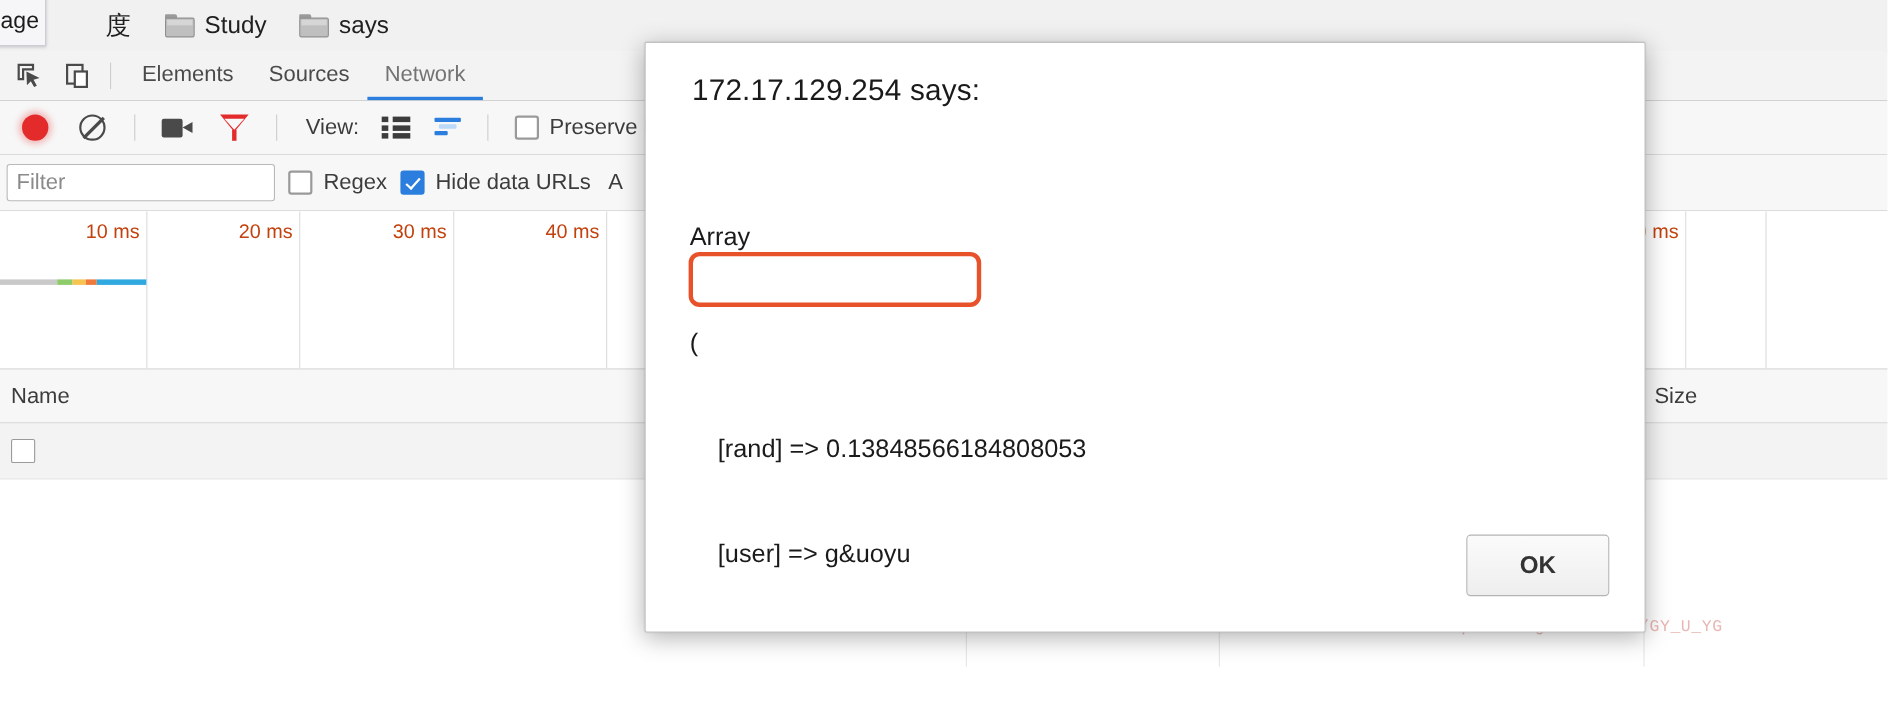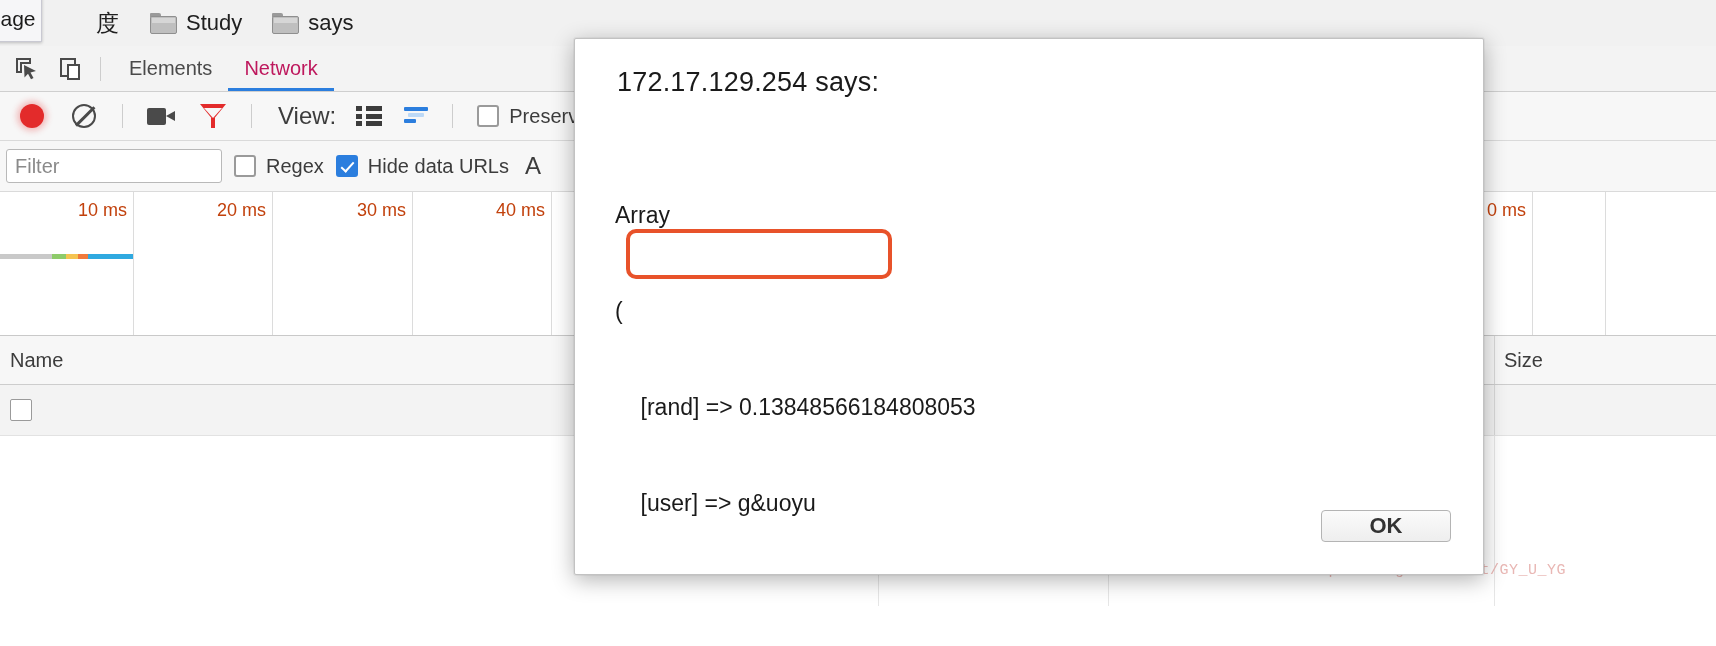--- a/index.html
+++ b/index.html
@@ -67,21 +67,21 @@
     cursor: pointer;
   }
   .sep-v { width:1px; height:24px; background:#cdcdcd; margin: 0 12px; }
   .dt-tab {
     position: relative; height: 45px; padding: 0 16px;
     display: flex; align-items: center;
     font-size: 20px; color: #4a4a4a; cursor: pointer;
     white-space: nowrap;
     text-align: center;
   }
-  .dt-tab.active { color: #be185d; }
+  .dt-tab.active { color: #737373; }
   .dt-tab.active::after {
     content:""; position:absolute; left:0; right:0; bottom:0; height:3px; background:#2b7ede;
   }
 
   
   .dt-toolbar {
     position: relative; height: 48px; background:#f7f7f7;
     border-bottom:1px solid #dadada;
     display:flex; align-items:center; padding-left: 6px;
   }
@@ -104,21 +104,21 @@
   }
   .cam .b { position:absolute; left:0; top:0; width:19px; height:17px; background:#4a4a4a; border-radius:2px;}
   .cam .l { position:absolute; right:0; top:3px; width:0;height:0;
             border-top:5.5px solid transparent;border-bottom:5.5px solid transparent;border-right:9px solid #4a4a4a;}
   .funnel { width:26px;height:24px; position:relative; }
   .funnel .t { position:absolute;left:0;top:0;width:0;height:0;
                border-left:13px solid transparent;border-right:13px solid transparent;border-top:16px solid #e32b2b;}
   .funnel .s { position:absolute;left:11px;top:14px;width:4px;height:10px;background:#e32b2b;}
   .funnel .hole { position:absolute;left:4px;top:3.5px;width:0;height:0;
                border-left:9px solid transparent;border-right:9px solid transparent;border-top:10px solid #f7f7f7;}
-  .tb-label { font-size:24px;color:#3c3c3c; margin: 0 10px 0 14px; }
+  .tb-label { font-size:20px;color:#3c3c3c; margin: 0 10px 0 14px; }
   .view-list { width:26px;height:20px;display:flex;flex-direction:column;justify-content:space-between;margin:0 10px;cursor:pointer;}
   .view-list .r { display:flex; align-items:center; gap:4px;}
   .view-list .sq { width:6px;height:5px;background:#3c3c3c;}
   .view-list .ln { flex:1; height:5px; background:#3c3c3c;}
   .view-wf { width:28px;height:20px;position:relative;margin:0 10px;cursor:pointer;}
   .view-wf i { position:absolute; height:4px; border-radius:1px; display:block;}
   .cbx {
     width:22px;height:22px;border:2px solid #9a9a9a;border-radius:3px;background:#fff;
     box-sizing:border-box; cursor:pointer; display:inline-block; vertical-align:middle;
   }
@@ -131,21 +131,21 @@
   }
   .cbx-wrap { display:flex;align-items:center;gap:10px; margin-left:12px; font-size:20px;color:#3c3c3c;}
 
   
   .dt-filterrow {
     position:relative; height:50px; background:#f7f7f7;
     border-bottom:1px solid #dadada;
     display:flex; align-items:center; padding-left:6px;
   }
   .filter-input {
-    width: 216px; height: 34px; border:1px solid #b9b9b9; border-radius:3px;
+    width: 244px; height: 34px; border:1px solid #b9b9b9; border-radius:3px;
     background:#fff; font-size:20px; color:#8a8a8a; padding: 0 8px;
     font-family:"Liberation Sans", sans-serif; box-sizing:border-box; outline:none;
   }
   .filter-input::placeholder { color:#8a8a8a; }
 
   
   .dt-overview {
     position:relative; height: 143px; background:#fff; border-bottom:1px solid #c9c9c9;
     overflow:hidden;
   }
@@ -174,41 +174,41 @@
   }
   .row-cbx { width:22px;height:22px;border:1.5px solid #9a9a9a;background:#fff;border-radius:2px;margin-left:10px;box-sizing:border-box;}
   .row-name { font-size:20px;color:#202020; margin-left:16px; white-space:nowrap; }
   .underline-red {
     position:absolute; height:5px; background:#e8522a; border-radius:3px;
   }
   .dt-empty { position:relative; background:#fff; }
 
   
   .modal {
-    position:absolute; left:574px; top:38px; width:908px; height:535px;
+    position:absolute; left:586px; top:38px; width:908px; height:535px;
     background:#fff; border:1px solid #c2c2c2; border-radius:2px;
     box-shadow: 0 5px 22px rgba(0,0,0,.30), 0 0 0 1px rgba(0,0,0,.04);
     z-index: 60;
   }
   .modal-title {
     position:absolute; left:42px; top:28px;
     font-size:27px; color:#1a1a1a; letter-spacing:.2px;
   }
   .modal-body {
     position:absolute; left:40px; top:96px; right:30px;
     font-size:23px; line-height:32px; color:#1a1a1a; white-space:pre;
   }
   .modal-body .ln { white-space:pre; }
   .hl-box {
     position:absolute; left:626px; top:229px; width:258px; height:42px;
     border:4px solid #e8522a; border-radius:10px; z-index:61; pointer-events:none;
   }
   .modal-ok {
     position:absolute; right:32px; bottom:32px;
-    width:130px; height:32px;
+    width:130px; height:56px;
     background: linear-gradient(#fbfbfb,#eeeeee);
     border:1px solid #b4b4b4; border-radius:4px;
     font-size:22px; font-weight:bold; color:#333;
     font-family:"Liberation Sans", sans-serif;
     cursor:pointer;
   }
   .watermark {
     position:absolute; left:1300px; top:562px;
     font-size:15px; color:#e9b7b4; font-family:"Liberation Mono", monospace;
     letter-spacing:.5px; z-index:5;
@@ -255,20 +255,23 @@
       </div>
       <div class="dt-icon-btn">
         <svg width="26" height="26" viewBox="0 0 26 26">
           <rect x="3" y="3" width="14" height="17" fill="none" stroke="#4a4a4a" stroke-width="2"></rect>
           <rect x="10" y="9" width="11" height="14" fill="#fff" stroke="#4a4a4a" stroke-width="2"></rect>
         </svg>
       </div>
       <div class="sep-v"></div>
       <div class="dt-tab">
         <span>Elements</span>
+      </div>
+      <div class="dt-tab">
+        <span>Sources</span>
       </div>
       <div class="dt-tab active">
         <span>Network</span>
       </div>
     </div>
 
     <div class="dt-toolbar">
       <div class="tb-btn">
           <i class="record-dot"></i>
         </div>

